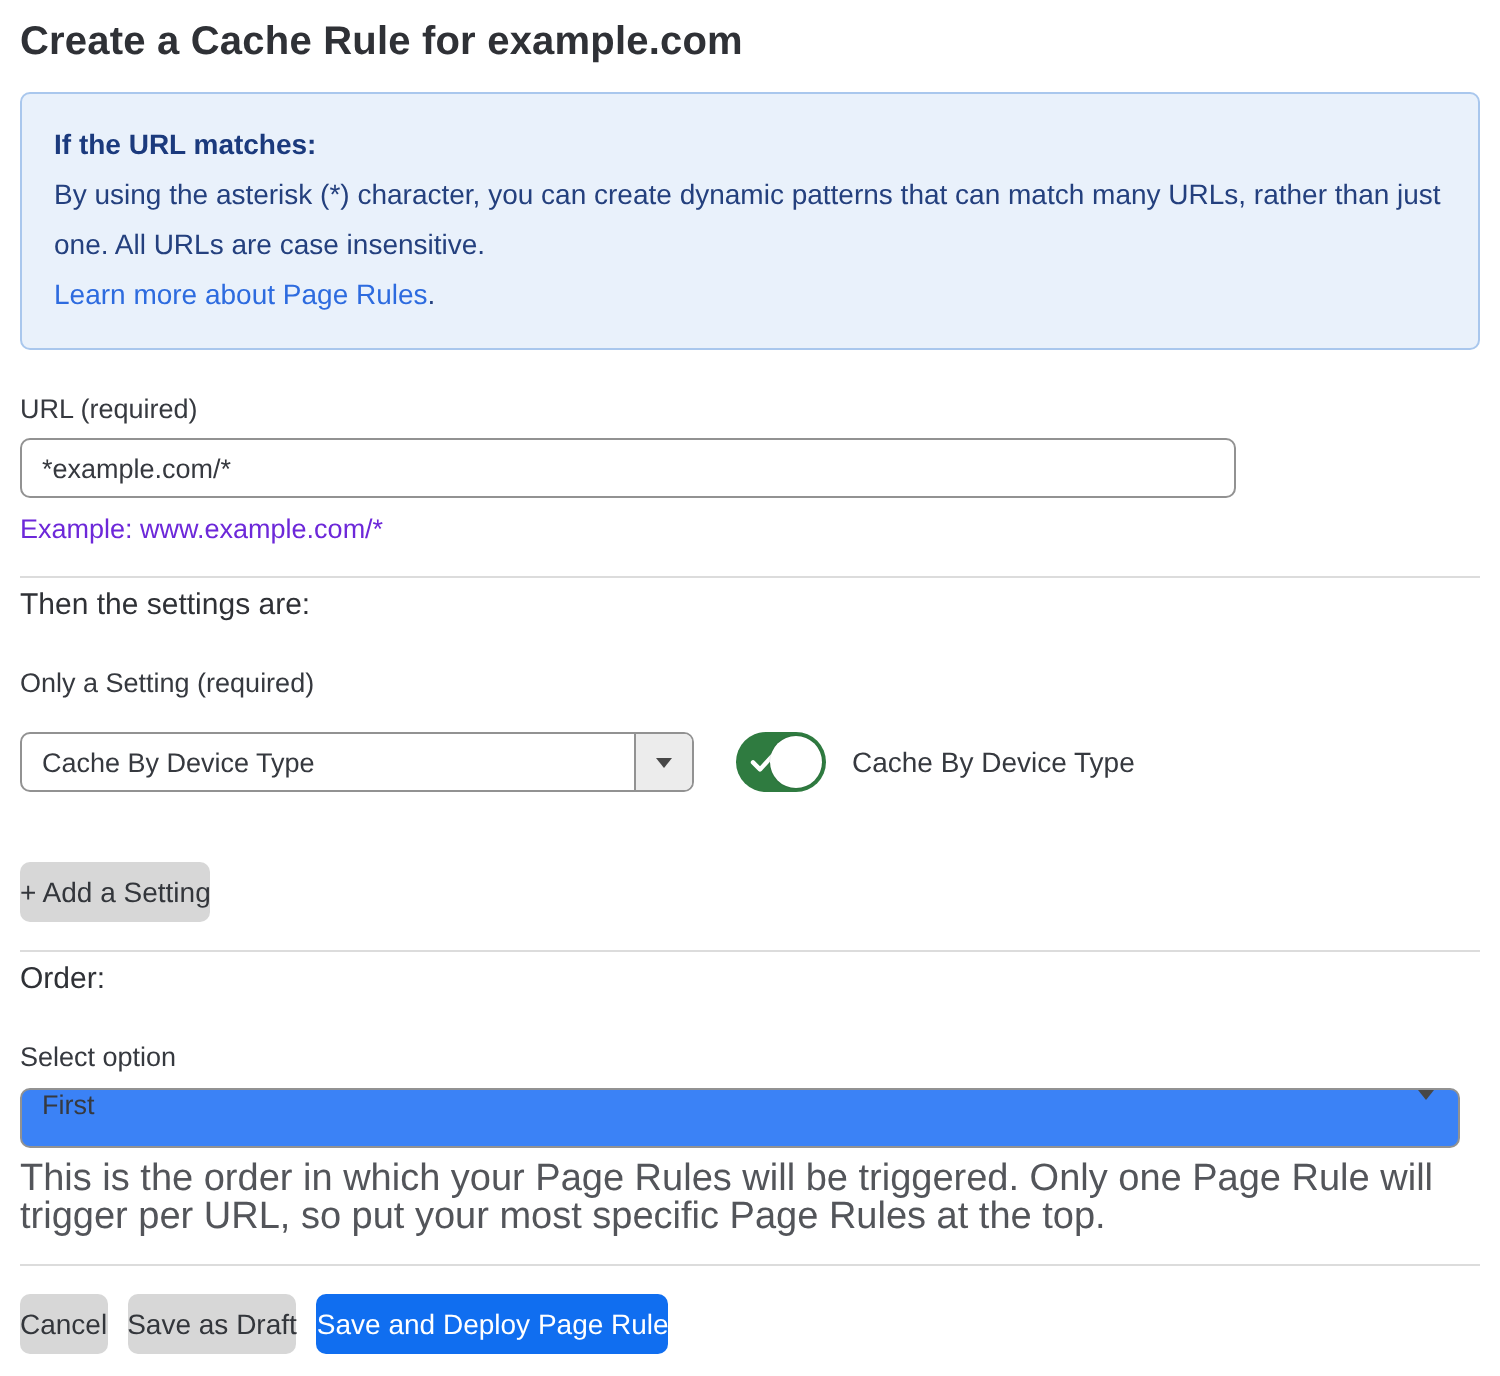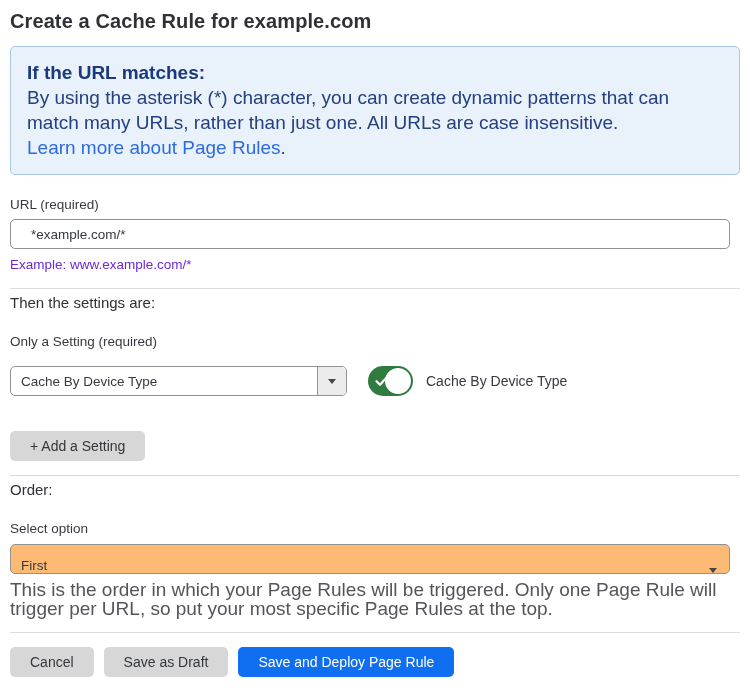--- a/index.html
+++ b/index.html
@@ -22,45 +22,45 @@
     line-height: 26px;
     letter-spacing: 0.1px;
   }
   .info-box {
     margin-top: 12px;
     background: #e9f1fb;
     border: 1px solid #a9c7ed;
     border-radius: 5px;
     padding: 13px 16px 14px 16px;
     color: #24407e;
-    font-size: 19px;
+    font-size: 14px;
     line-height: 25px;
   }
   .info-box .info-heading {
     font-weight: bold;
     color: #1b3a7d;
   }
   .info-box a.info-link {
     color: #2d6bdf;
     cursor: pointer;
   }
   .field-label {
     font-size: 13.5px;
     color: #36393f;
     margin-top: 21px;
     line-height: 17px;
   }
   .text-input {
     display: block;
-    width: 720px;
+    width: 608px;
     height: 30px;
     margin-top: 6px;
     border: 1px solid #929292;
     border-radius: 5px;
-    padding: 0 20px;
+    padding: 0 10px;
     font-family: "Liberation Sans", "DejaVu Sans", sans-serif;
     font-size: 13.5px;
     color: #36393f;
     background: #ffffff;
     outline: none;
   }
   .helper-text {
     margin-top: 7px;
     font-size: 13.5px;
     color: #6d28d9;
@@ -144,44 +144,44 @@
   .toggle-label {
     margin-left: 13px;
     font-size: 14px;
     color: #36393f;
   }
   .btn {
     display: inline-flex;
     align-items: center;
     justify-content: center;
     height: 30px;
-    padding: 0 20px;
+    padding: 0 0;
     border: none;
     border-radius: 5px;
     font-family: "Liberation Sans", "DejaVu Sans", sans-serif;
     font-size: 14px;
     cursor: pointer;
     line-height: 1;
   }
   .btn-gray {
     background: #d7d7d7;
     color: #33363b;
   }
   .add-setting-btn {
     margin-top: 35px;
   }
   .full-select {
     margin-top: 7px;
     display: flex;
-    align-items: flex-end;
+    align-items: flex-start;
     width: 720px;
     height: 30px;
     border: 1px solid #929292;
     border-radius: 5px;
-    background: #fdba74;
+    background: #3b82f6;
     cursor: pointer;
     padding: 0 12px 0 10px;
   }
   .full-select .select-value {
     flex: 1;
     font-size: 13.5px;
     color: #36393f;
   }
   .order-helper {
     margin-top: 6px;

